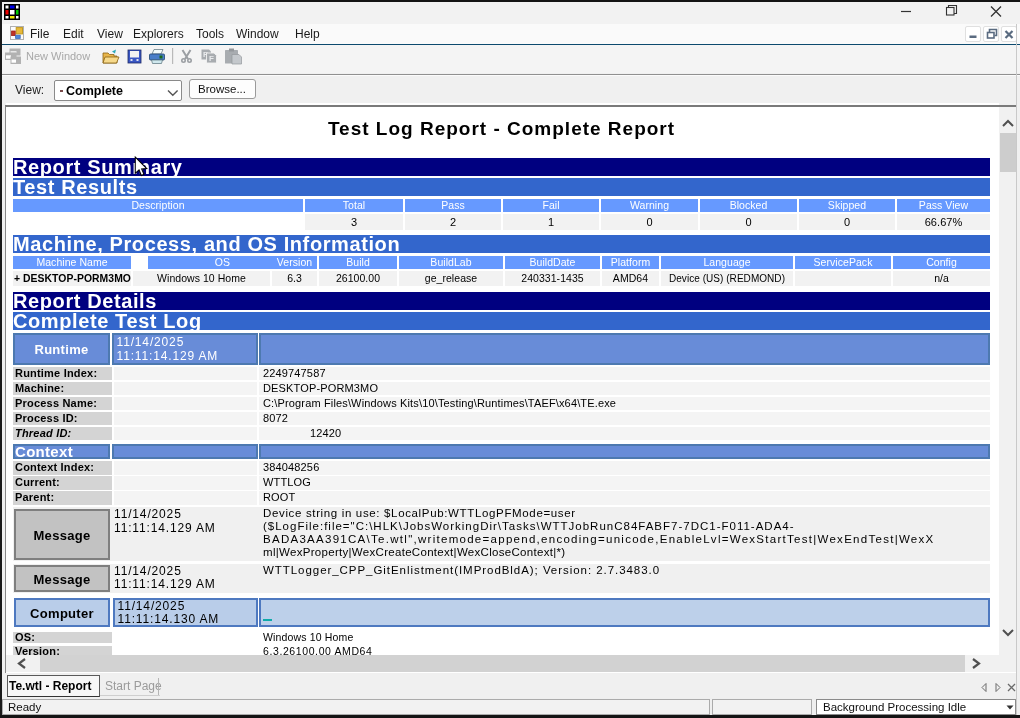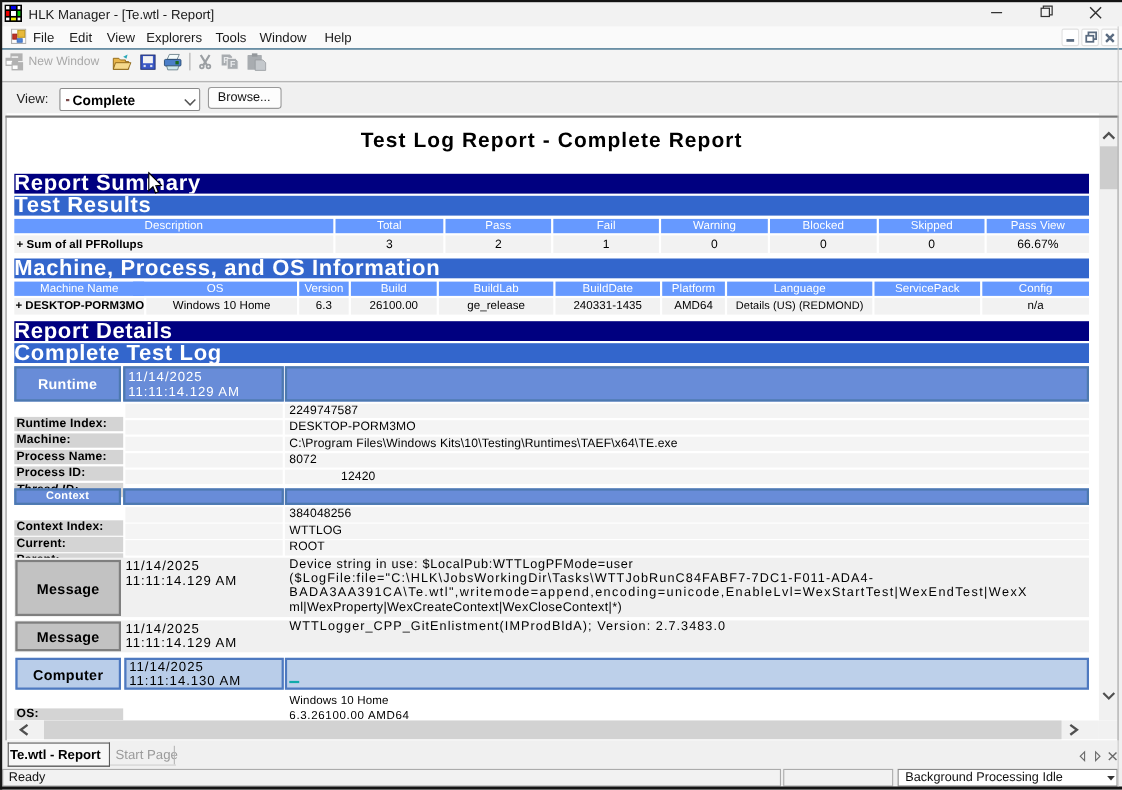--- a/index.html
+++ b/index.html
@@ -5,21 +5,21 @@
   html,body{margin:0;padding:0;}
   body{width:1020px;height:718px;overflow:hidden;font-family:"Liberation Sans",sans-serif;}
   .abs{position:absolute;}
   #win{position:absolute;left:0;top:0;width:1020px;height:718px;background:#f0f0f0;overflow:hidden;}
   .cell{position:absolute;overflow:hidden;white-space:nowrap;}
   .nav{background:#000080;}
   .roy{background:#3366cc;}
   .hdr{background:#6699ff;color:#fff;font-size:10.5px;letter-spacing:0.05px;text-align:center;}
   .data{background:#f2f2f2;color:#000;font-size:11px;letter-spacing:0.05px;text-align:center;}
   .bartxt{color:#fff;font-weight:bold;font-size:20px;letter-spacing:0.6px;}
-  .lbl{background:#d4d4d4;color:#000;font-weight:bold;font-size:11px;letter-spacing:0.2px;padding-left:2px;box-sizing:border-box;margin-top:12px;}
+  .lbl{background:#d4d4d4;color:#000;font-weight:bold;font-size:11px;letter-spacing:0.2px;padding-left:2px;box-sizing:border-box;}
   .val{color:#000;font-size:11px;letter-spacing:0.15px;}
   .band{background:#688cd8;border:2px solid #4d79b0;box-sizing:border-box;}
   .date{font-size:12px;letter-spacing:0.85px;line-height:13.5px;}
   .msg{font-size:11.5px;letter-spacing:0.95px;}
   .menuitem{position:absolute;top:0;height:20px;line-height:20px;font-size:12px;color:#1a1a1a;}
 </style>
 </head>
 <body>
 <div id="win">
 
@@ -31,29 +31,28 @@
       <rect x="6" y="1.5" width="4.5" height="3" fill="#0000ee"></rect>
       <rect x="12" y="1.5" width="2.5" height="3" fill="#fff"></rect>
       <rect x="1.5" y="6" width="3" height="4.5" fill="#ee0000"></rect>
       <rect x="6" y="6" width="4.5" height="4.5" fill="#fff"></rect>
       <rect x="12" y="6" width="2.5" height="4.5" fill="#00cc00"></rect>
       <rect x="1.5" y="12" width="3" height="2.5" fill="#fff"></rect>
       <rect x="6" y="12" width="4.5" height="2.5" fill="#eeee00"></rect>
       <rect x="12" y="12" width="2.5" height="2.5" fill="#fff"></rect>
     </svg>
   </div>
-  <div class="abs" style="left:26px;top:0;height:24px;line-height:26px;font-size:12px;color:#1a1a1a;">HLK Manager - [Te.wtl - Report]</div>
   <svg class="abs" style="left:884px;top:0;" width="136" height="24" viewBox="0 0 136 24">
     <line x1="17" y1="11.5" x2="27" y2="11.5" stroke="#333" stroke-width="1.2"></line>
     <rect x="62.5" y="7.5" width="7.5" height="7.5" fill="none" stroke="#333" stroke-width="1.1"></rect>
     <path d="M 64.5 7.5 L 64.5 5.5 L 72.5 5.5 L 72.5 13.5 L 70 13.5" fill="none" stroke="#333" stroke-width="1.1"></path>
     <path d="M 107 6.5 L 117 16.5 M 117 6.5 L 107 16.5" stroke="#333" stroke-width="1.3"></path>
   </svg>
 
-  <div class="abs" style="left:0;top:24px;width:1020px;height:20px;background:#fafafa;border-bottom:7px solid #0c4a6e;">
+  <div class="abs" style="left:0;top:24px;width:1020px;height:20px;background:#fafafa;border-bottom:1px solid #0c4a6e;">
     <div class="menuitem" style="left:30px;">File</div>
     <div class="menuitem" style="left:63px;">Edit</div>
     <div class="menuitem" style="left:97px;">View</div>
     <div class="menuitem" style="left:133px;">Explorers</div>
     <div class="menuitem" style="left:196px;">Tools</div>
     <div class="menuitem" style="left:236px;text-align:center;">Window</div>
     <div class="menuitem" style="left:295px;">Help</div>
   </div>
   <div class="abs" style="left:10px;top:26px;width:14px;height:14px;">
     <svg width="14" height="14" viewBox="0 0 14 14">
@@ -151,47 +150,46 @@
   <div class="cell nav bartxt" style="left:7px;top:55px;width:977px;height:18px;line-height:18.5px;">Report Summary</div>
   <div class="cell roy bartxt" style="left:7px;top:75px;width:977px;height:18px;line-height:18.5px;">Test Results</div>
   <div class="cell hdr" style="left:7px;top:95.5px;width:290px;height:13px;line-height:13.5px;">Description</div>
   <div class="cell hdr" style="left:299px;top:95.5px;width:98px;height:13px;line-height:13.5px;">Total</div>
   <div class="cell hdr" style="left:399px;top:95.5px;width:96px;height:13px;line-height:13.5px;">Pass</div>
   <div class="cell hdr" style="left:497px;top:95.5px;width:96px;height:13px;line-height:13.5px;">Fail</div>
   <div class="cell hdr" style="left:595px;top:95.5px;width:97px;height:13px;line-height:13.5px;">Warning</div>
   <div class="cell hdr" style="left:694px;top:95.5px;width:97px;height:13px;line-height:13.5px;">Blocked</div>
   <div class="cell hdr" style="left:793px;top:95.5px;width:96px;height:13px;line-height:13.5px;">Skipped</div>
   <div class="cell hdr" style="left:891px;top:95.5px;width:93px;height:13px;line-height:13.5px;">Pass View</div>
-  <div class="cell data" style="left:7px;top:110.5px;width:290px;height:16px;line-height:16px;text-align:left;padding-left:2px;font-weight:bold;box-sizing:border-box;font-size:10.5px;">+ Sum of all PFRollups</div>
   <div class="cell data" style="left:299px;top:110.5px;width:98px;height:16px;line-height:16px;">3</div>
   <div class="cell data" style="left:399px;top:110.5px;width:96px;height:16px;line-height:16px;">2</div>
   <div class="cell data" style="left:497px;top:110.5px;width:96px;height:16px;line-height:16px;">1</div>
   <div class="cell data" style="left:595px;top:110.5px;width:97px;height:16px;line-height:16px;">0</div>
   <div class="cell data" style="left:694px;top:110.5px;width:97px;height:16px;line-height:16px;">0</div>
   <div class="cell data" style="left:793px;top:110.5px;width:96px;height:16px;line-height:16px;">0</div>
   <div class="cell data" style="left:891px;top:110.5px;width:93px;height:16px;line-height:16px;">66.67%</div>
   <div class="cell roy bartxt" style="left:7px;top:132px;width:977px;height:18px;line-height:18.5px;">Machine, Process, and OS Information</div>
   <div class="cell hdr" style="left:7px;top:152.5px;width:118px;height:13px;line-height:13.5px;">Machine Name</div>
-  <div class="cell hdr" style="left:115px;top:152.5px;width:149px;height:13px;line-height:13.5px;">OS</div>
+  <div class="cell hdr" style="left:142px;top:152.5px;width:149px;height:13px;line-height:13.5px;">OS</div>
   <div class="cell hdr" style="left:266px;top:152.5px;width:45px;height:13px;line-height:13.5px;">Version</div>
   <div class="cell hdr" style="left:313px;top:152.5px;width:78px;height:13px;line-height:13.5px;">Build</div>
   <div class="cell hdr" style="left:393px;top:152.5px;width:104px;height:13px;line-height:13.5px;">BuildLab</div>
   <div class="cell hdr" style="left:499px;top:152.5px;width:95px;height:13px;line-height:13.5px;">BuildDate</div>
   <div class="cell hdr" style="left:596px;top:152.5px;width:57px;height:13px;line-height:13.5px;">Platform</div>
   <div class="cell hdr" style="left:655px;top:152.5px;width:132px;height:13px;line-height:13.5px;">Language</div>
   <div class="cell hdr" style="left:789px;top:152.5px;width:96px;height:13px;line-height:13.5px;">ServicePack</div>
   <div class="cell hdr" style="left:887px;top:152.5px;width:97px;height:13px;line-height:13.5px;">Config</div>
   <div class="cell data" style="left:7px;top:167.5px;width:118px;height:15px;line-height:15px;font-size:10.4px;text-align:left;padding-left:1px;font-weight:bold;box-sizing:border-box;">+ DESKTOP-PORM3MO</div>
   <div class="cell data" style="left:127px;top:167.5px;width:137px;height:15px;line-height:15px;font-size:10.5px;">Windows 10 Home</div>
   <div class="cell data" style="left:266px;top:167.5px;width:45px;height:15px;line-height:15px;font-size:10.5px;">6.3</div>
   <div class="cell data" style="left:313px;top:167.5px;width:78px;height:15px;line-height:15px;font-size:10.5px;">26100.00</div>
   <div class="cell data" style="left:393px;top:167.5px;width:104px;height:15px;line-height:15px;font-size:10.5px;">ge_release</div>
   <div class="cell data" style="left:499px;top:167.5px;width:95px;height:15px;line-height:15px;font-size:10.5px;">240331-1435</div>
   <div class="cell data" style="left:596px;top:167.5px;width:57px;height:15px;line-height:15px;font-size:10.5px;">AMD64</div>
-  <div class="cell data" style="left:655px;top:167.5px;width:132px;height:15px;line-height:15px;font-size:10.5px;font-size:10px;">Details (US) (REDMOND)</div>
+  <div class="cell data" style="left:655px;top:167.5px;width:132px;height:15px;line-height:15px;font-size:10.5px;font-size:10px;">Device (US) (REDMOND)</div>
   <div class="cell data" style="left:789px;top:167.5px;width:96px;height:15px;line-height:15px;font-size:10.5px;"></div>
   <div class="cell data" style="left:887px;top:167.5px;width:97px;height:15px;line-height:15px;font-size:10.5px;">n/a</div>
   <div class="cell nav bartxt" style="left:7px;top:188.5px;width:977px;height:18px;line-height:18.5px;">Report Details</div>
   <div class="cell roy bartxt" style="left:7px;top:208.5px;width:977px;height:18px;line-height:18.5px;">Complete Test Log</div>
   <div class="cell band" style="left:7px;top:230px;width:97px;height:32px;">
         <div style="margin-top:7px;text-align:center;font-weight:bold;font-size:13px;color:#fff;letter-spacing:0.3px;">Runtime</div>
       </div>
   <div class="cell band" style="left:105.5px;top:230px;width:146px;height:32px;">
         <div class="date" style="margin-left:3px;margin-top:1px;color:#fff;">11/14/2025<br>11:11:14.129 AM</div>
       </div>
@@ -210,21 +208,21 @@
   <div class="cell val" style="left:257px;top:293.5px;width:727px;height:13.6px;line-height:13.6px;">C:\Program Files\Windows Kits\10\Testing\Runtimes\TAEF\x64\TE.exe</div>
   <div class="cell" style="left:108px;top:308.5px;width:143px;height:13.6px;background:#f4f4f4;"></div>
   <div class="cell" style="left:253px;top:308.5px;width:731px;height:13.6px;background:#f4f4f4;"></div>
   <div class="cell lbl" style="left:7px;top:308.5px;width:99px;height:13.6px;line-height:13.6px;">Process ID:</div>
   <div class="cell val" style="left:257px;top:308.5px;width:727px;height:13.6px;line-height:13.6px;">8072</div>
   <div class="cell" style="left:108px;top:323.5px;width:143px;height:13.6px;background:#f4f4f4;"></div>
   <div class="cell" style="left:253px;top:323.5px;width:731px;height:13.6px;background:#f4f4f4;"></div>
   <div class="cell lbl" style="left:7px;top:323.5px;width:99px;height:13.6px;line-height:13.6px;font-style:italic;">Thread ID:</div>
   <div class="cell val" style="left:257px;top:323.5px;width:727px;height:13.6px;line-height:13.6px;margin-left:47px;">12420</div>
   <div class="cell band" style="left:7px;top:341px;width:97px;height:15px;">
-        <div style="text-align:center;font-weight:bold;font-size:10px;color:#fff;letter-spacing:0.3px;line-height:11px;">Context</div>
+        <div style="text-align:left;font-weight:bold;font-size:15px;color:#fff;letter-spacing:0.3px;line-height:11px;text-decoration:underline;">Context</div>
       </div>
   <div class="cell band" style="left:105.5px;top:341px;width:146px;height:15px;"></div>
   <div class="cell band" style="left:253px;top:341px;width:731px;height:15px;"></div>
   <div class="cell" style="left:108px;top:358px;width:143px;height:13.6px;background:#f4f4f4;"></div>
   <div class="cell" style="left:253px;top:358px;width:731px;height:13.6px;background:#f4f4f4;"></div>
   <div class="cell lbl" style="left:7px;top:358px;width:99px;height:13.6px;line-height:13.6px;">Context Index:</div>
   <div class="cell val" style="left:257px;top:358px;width:727px;height:13.6px;line-height:13.6px;">384048256</div>
   <div class="cell" style="left:108px;top:373px;width:143px;height:13.6px;background:#f4f4f4;"></div>
   <div class="cell" style="left:253px;top:373px;width:731px;height:13.6px;background:#f4f4f4;"></div>
   <div class="cell lbl" style="left:7px;top:373px;width:99px;height:13.6px;line-height:13.6px;">Current:</div>

